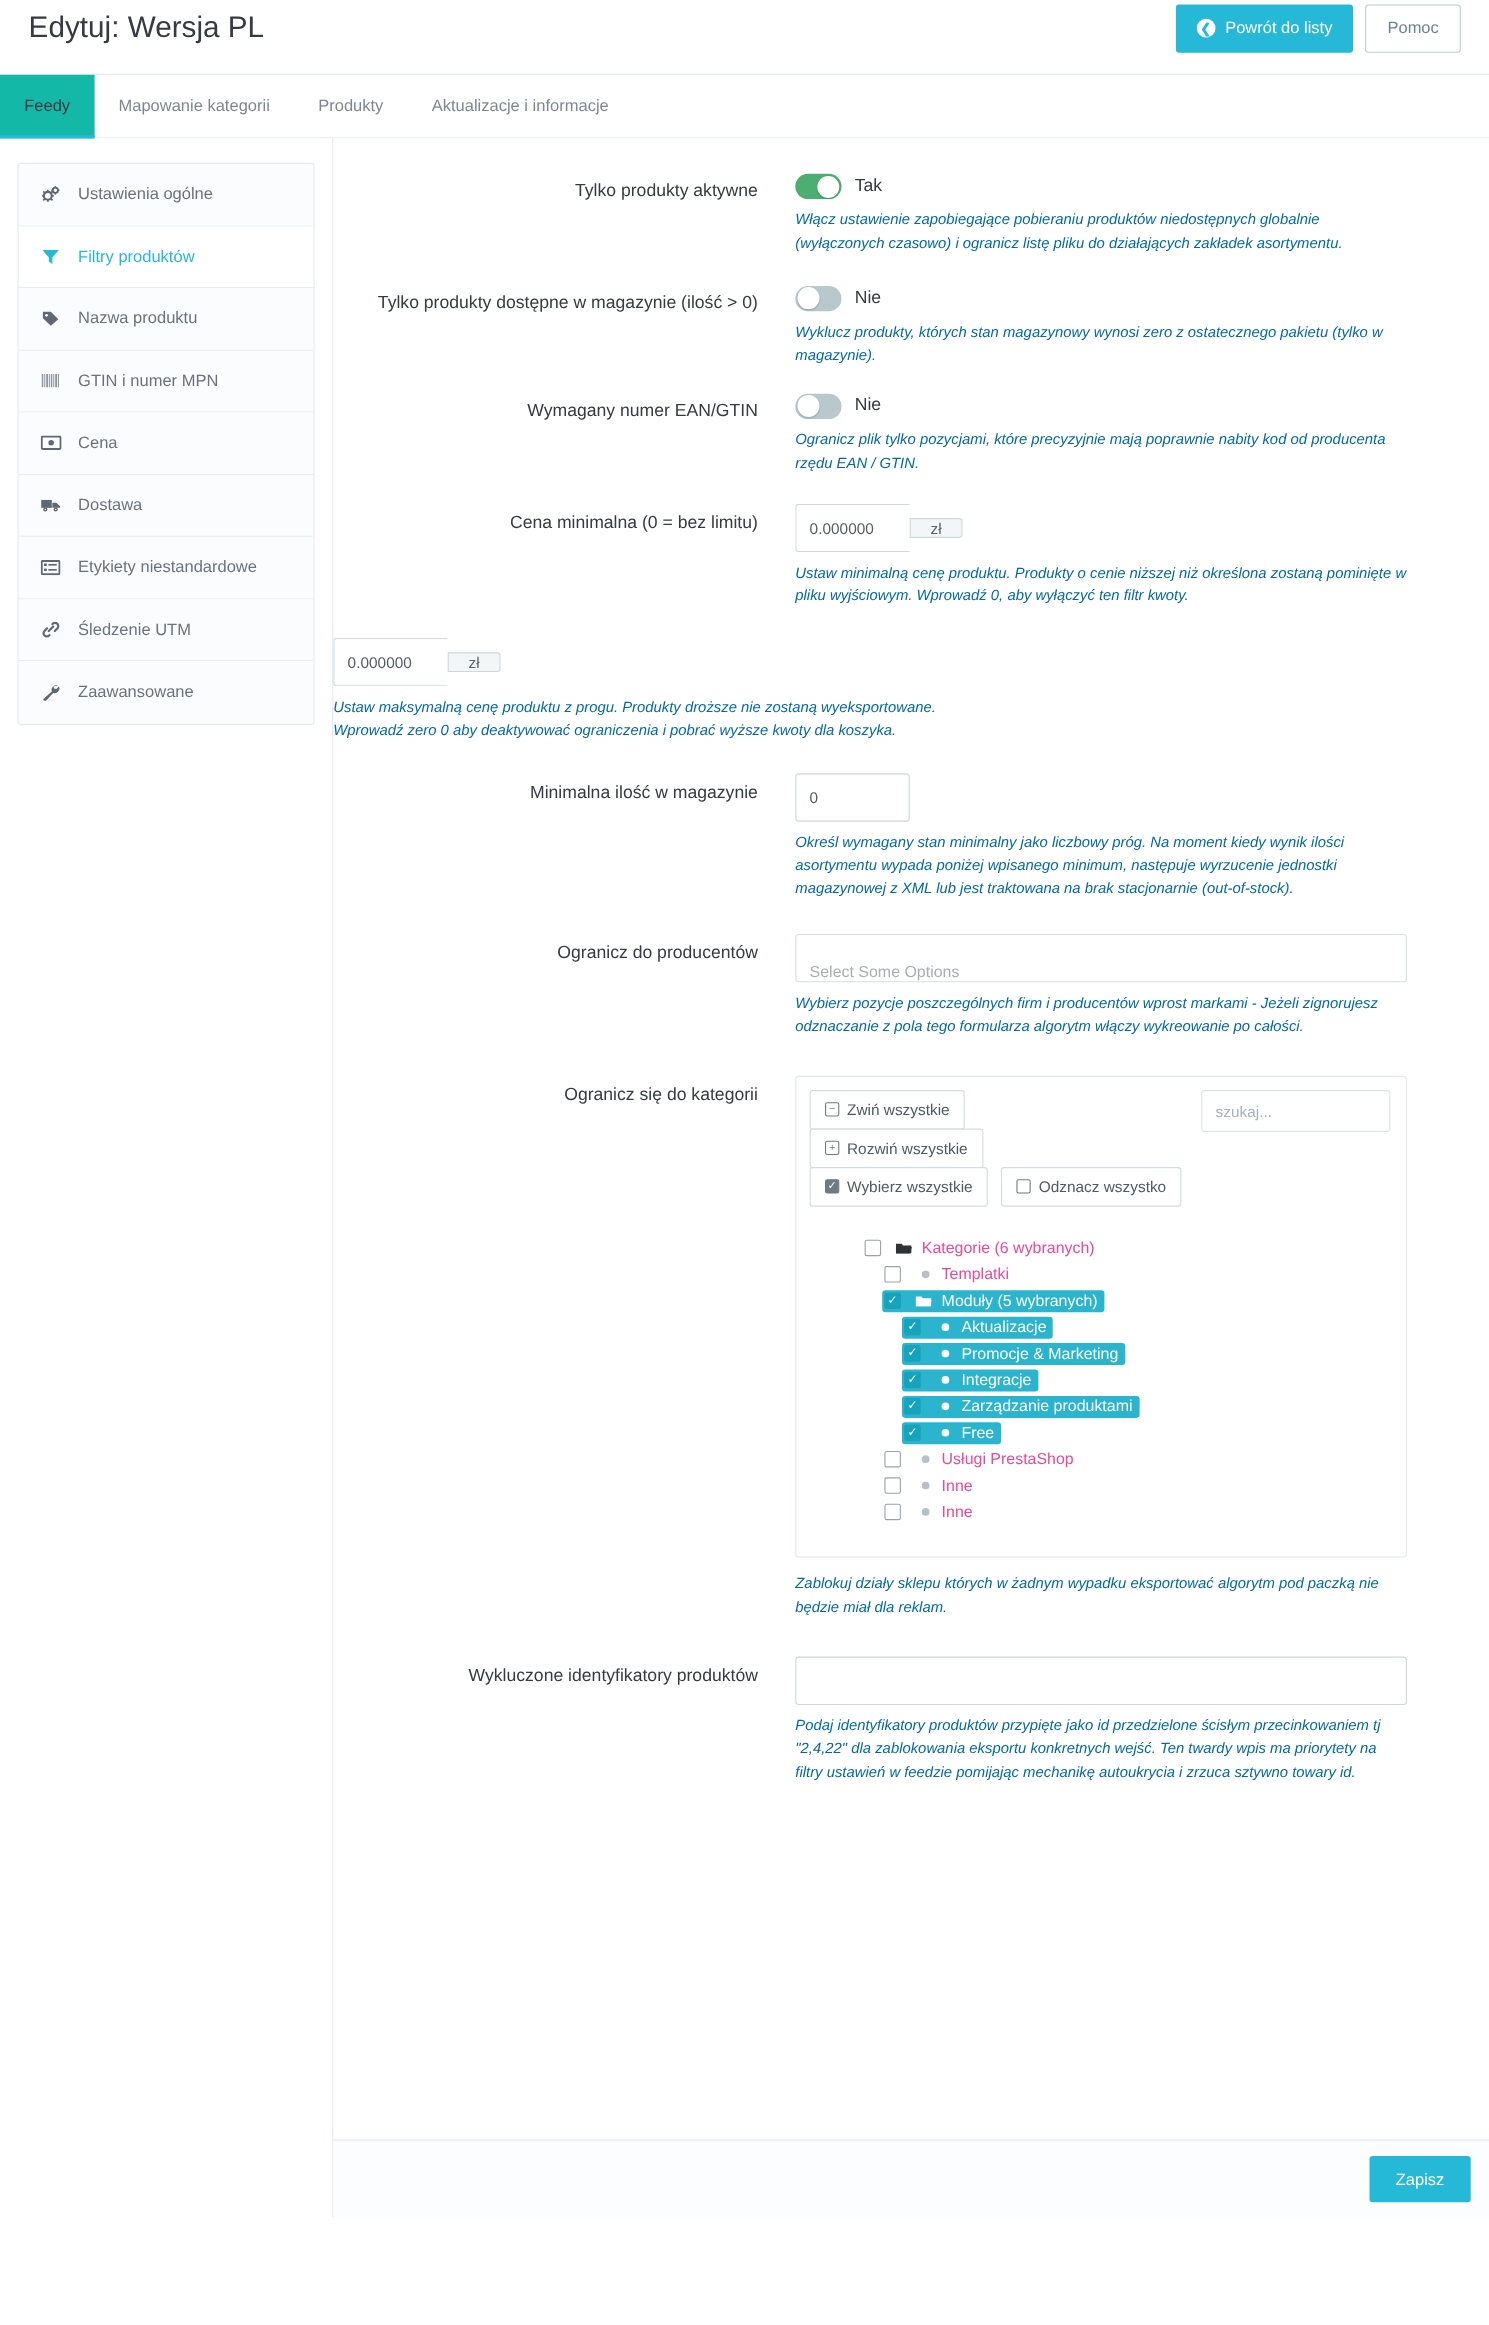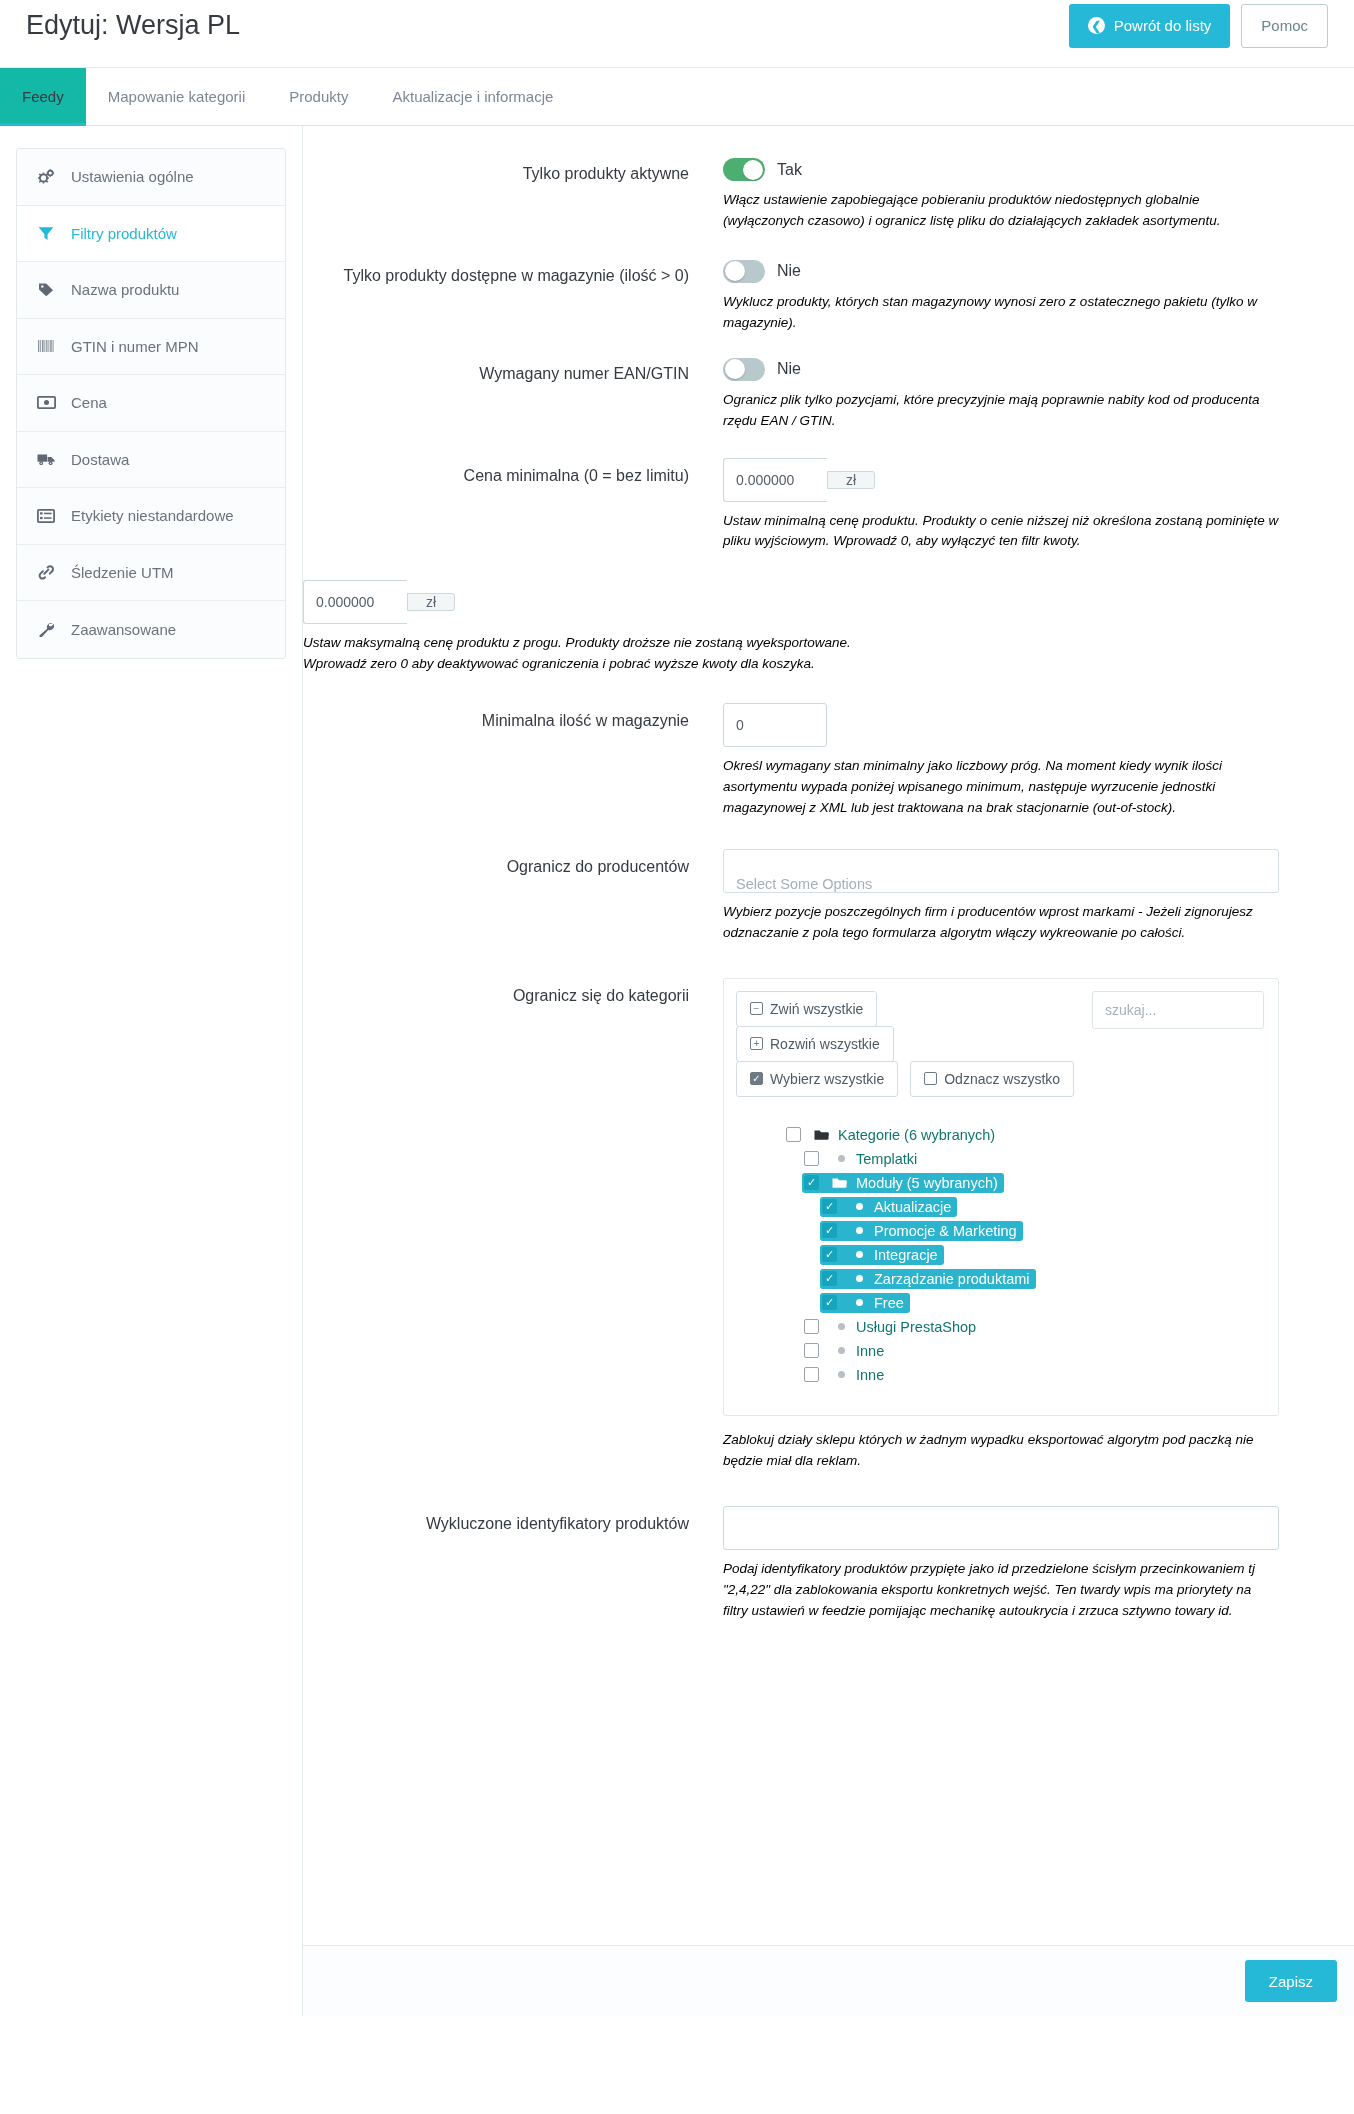--- a/index.html
+++ b/index.html
@@ -184,21 +184,21 @@
   }
   .form-field{
     flex:1 1 auto;
     min-width:0;
     padding-right:46px;
   }
   .help{
     font-style:italic;
     font-size:13.5px;
     line-height:1.55;
-    color:#000000;
+    color:#0369a1;
     margin-top:9px;
     max-width:560px;
   }
 
   
   .switch-wrap{ display:flex; align-items:center; gap:12px; margin-top:2px;}
   .switch{
     width:42px;height:23px;border-radius:12px;
     background:#b8c8cd;
     position:relative;
@@ -312,21 +312,21 @@
   }
   .cat-square.filled{ background:#6f7b84; color:#fff; border-color:#6f7b84;}
 
   .tree{ padding:24px 0 12px 48px; }
   .tnode{
     display:flex;
     align-items:center;
     gap:9px;
     margin-bottom:4px;
     font-size:14.5px;
-    color:#0f766e;
+    color:#ec4899;
     cursor:pointer;
     width:fit-content;
     padding:2px 6px 2px 2px;
     border-radius:3px;
   }
   .tnode.sel{
     background:#2bb4cd;
     color:#fff;
   }
   .tnode .cb{

